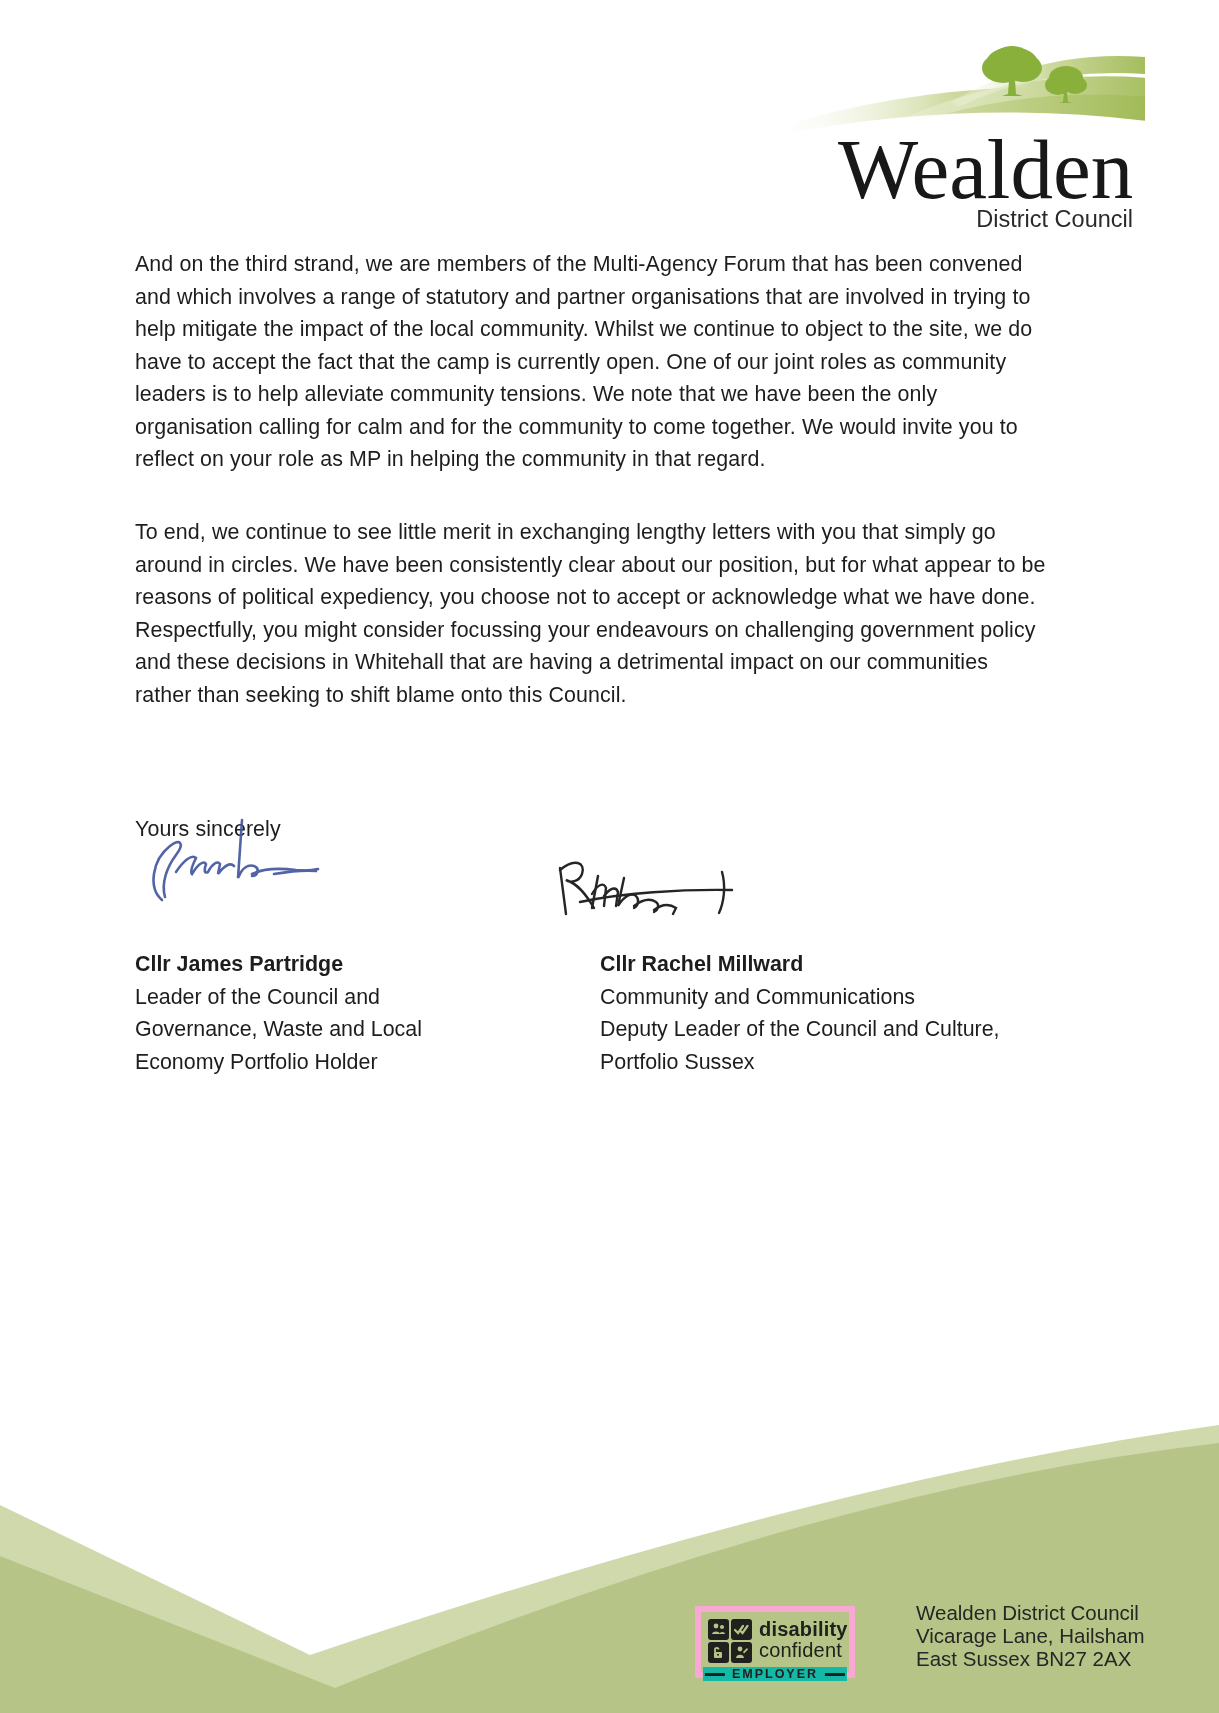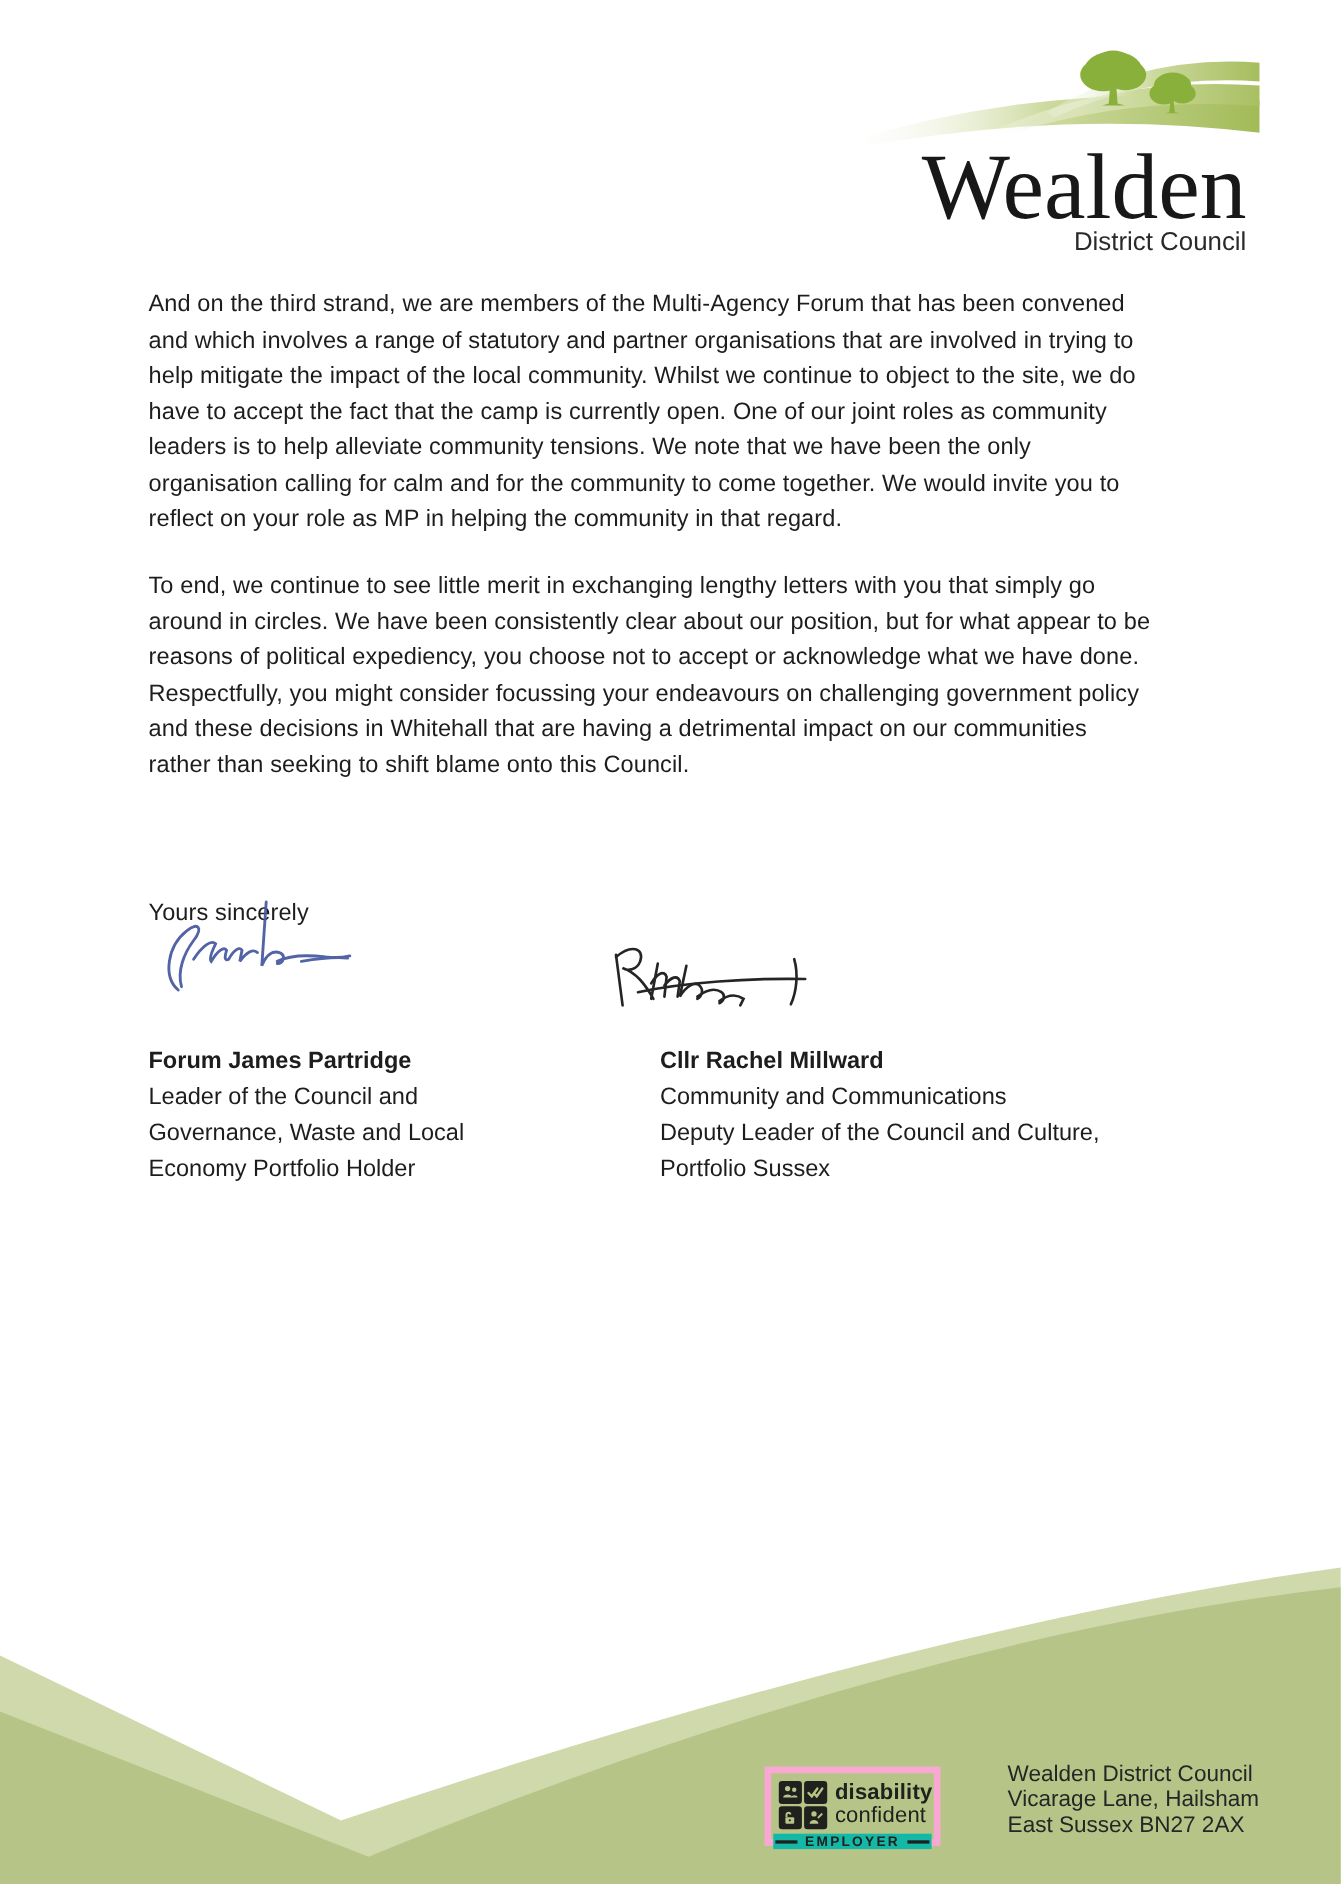--- a/index.html
+++ b/index.html
@@ -12,21 +12,21 @@
     overflow:hidden;
   }
   
   .logo{position:absolute;left:765px;top:30px;width:380px;height:205px;}
   
   .para{
     position:absolute;left:135px;width:912px;
     font-size:21.4px;line-height:32.5px;color:#1d1d1d;
     margin:0;letter-spacing:0.1px;
   }
-  .p1{top:260px;}
+  .p1{top:248px;}
   .p2{top:516px;}
   .closing{top:772px;margin-top:41px;}
   .sig{position:absolute;}
   .sig-james{left:146px;top:808px;width:185px;height:98px;}
   .sig-rachel{left:552px;top:850px;width:195px;height:78px;}
   .sig-block{
     position:absolute;top:948px;
     font-size:21.4px;line-height:32.5px;color:#1d1d1d;
   }
   .sig-block.left{left:135px;width:420px;}
@@ -114,21 +114,21 @@
       <path d="M 52,46 C 58,38 64,36 66,42 L 64,56"></path>
       <path d="M 72,28 L 66,56 C 72,46 80,42 84,46 C 88,50 86,56 82,58"></path>
       <path d="M 82,56 C 90,50 98,48 104,52 C 108,55 106,60 102,62"></path>
       <path d="M 102,60 C 110,54 118,54 124,58 L 121,64"></path>
       <path d="M 28,52 C 70,43 130,39 180,40"></path>
       <path d="M 170,22 C 174,36 172,52 167,63"></path>
     </g>
   </svg>
 
   <div class="sig-block left">
-    <div class="sig-name">Forum James Partridge</div>
+    <div class="sig-name">Cllr James Partridge</div>
     <div>Leader of the Council and</div>
     <div>Governance, Waste and Local</div>
     <div>Economy Portfolio Holder</div>
   </div>
   <div class="sig-block right">
     <div class="sig-name">Cllr Rachel Millward</div>
     <div>Community and Communications</div>
     <div>Deputy Leader of the Council and Culture,</div>
     <div>Portfolio Sussex</div>
   </div>

